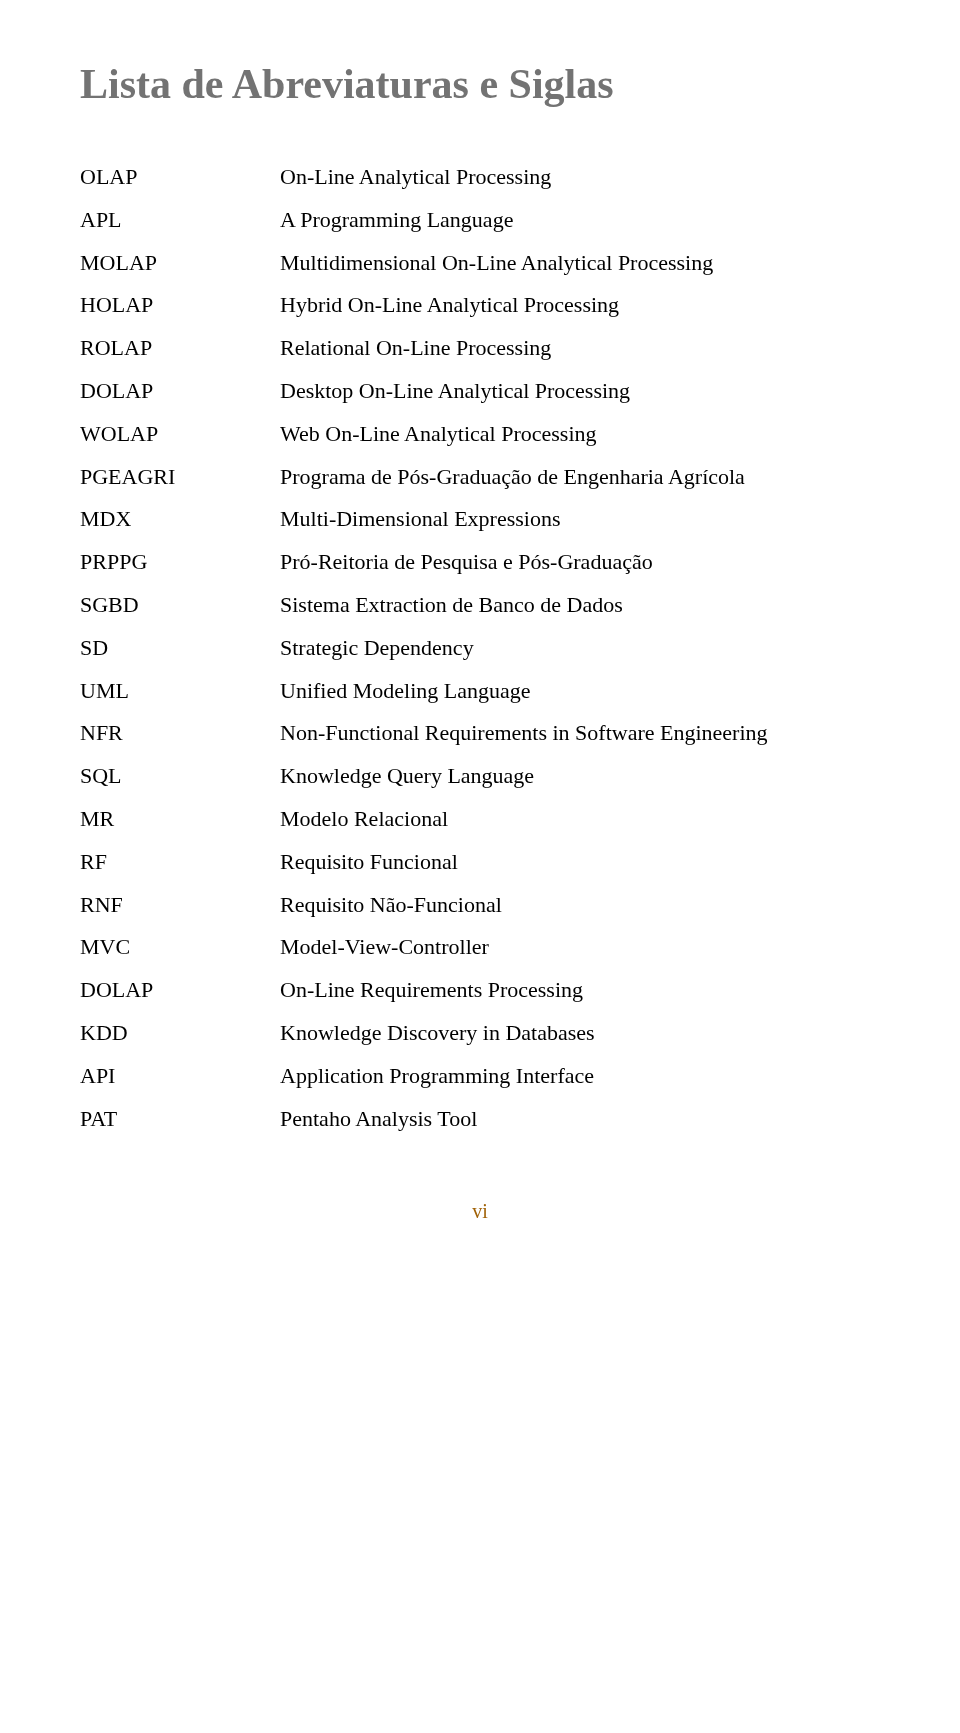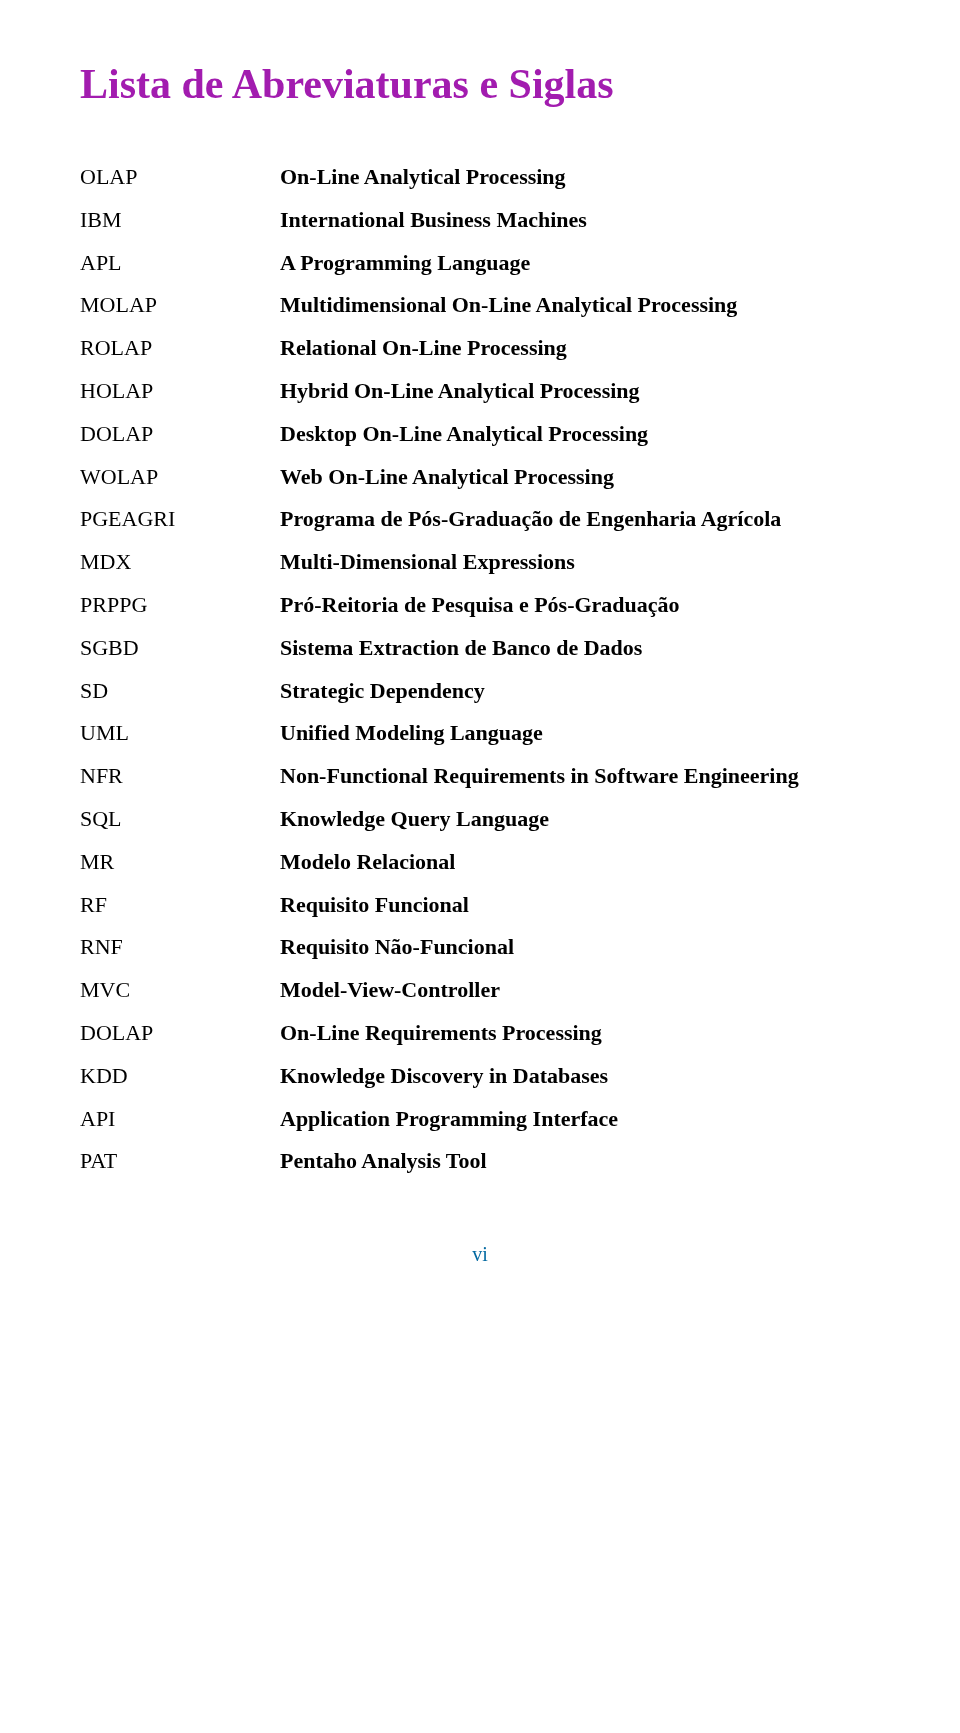--- a/index.html
+++ b/index.html
@@ -14,21 +14,21 @@
       width: 960px;
       min-height: 1733px;
       padding: 60px 80px 80px 80px;
       color: #000000;
     }
 
     h1 {
       font-size: 42px;
       font-weight: bold;
       margin-bottom: 48px;
-      color: #a21caf;
+      color: #737373;
     }
 
     .abbrev-table {
       width: 100%;
       border-collapse: collapse;
     }
 
     .abbrev-table tr {
       vertical-align: top;
     }
@@ -39,60 +39,56 @@
       line-height: 1.4;
     }
 
     .abbrev-table td.abbrev {
       width: 200px;
       font-weight: normal;
       padding-right: 20px;
     }
 
     .abbrev-table td.definition {
-      font-weight: bold;
+      font-weight: normal;
     }
 
     .page-number {
       text-align: center;
       font-size: 20px;
       margin-top: 60px;
-      color: #0369a1;
+      color: #a16207;
     }
   </style>
 </head>
 <body>
 
 <h1>Lista de Abreviaturas e Siglas</h1>
 
 <table class="abbrev-table">
   <tbody id="abbrev-body">
   <tr>
         <td class="abbrev">OLAP</td>
         <td class="definition">On-Line Analytical Processing</td>
       </tr>
       <tr>
-        <td class="abbrev">IBM</td>
-        <td class="definition">International Business Machines</td>
-      </tr>
-      <tr>
         <td class="abbrev">APL</td>
         <td class="definition">A Programming Language</td>
       </tr>
       <tr>
         <td class="abbrev">MOLAP</td>
         <td class="definition">Multidimensional On-Line Analytical Processing</td>
       </tr>
       <tr>
+        <td class="abbrev">HOLAP</td>
+        <td class="definition">Hybrid On-Line Analytical Processing</td>
+      </tr>
+      <tr>
         <td class="abbrev">ROLAP</td>
         <td class="definition">Relational On-Line Processing</td>
-      </tr>
-      <tr>
-        <td class="abbrev">HOLAP</td>
-        <td class="definition">Hybrid On-Line Analytical Processing</td>
       </tr>
       <tr>
         <td class="abbrev">DOLAP</td>
         <td class="definition">Desktop On-Line Analytical Processing</td>
       </tr>
       <tr>
         <td class="abbrev">WOLAP</td>
         <td class="definition">Web On-Line Analytical Processing</td>
       </tr>
       <tr>

